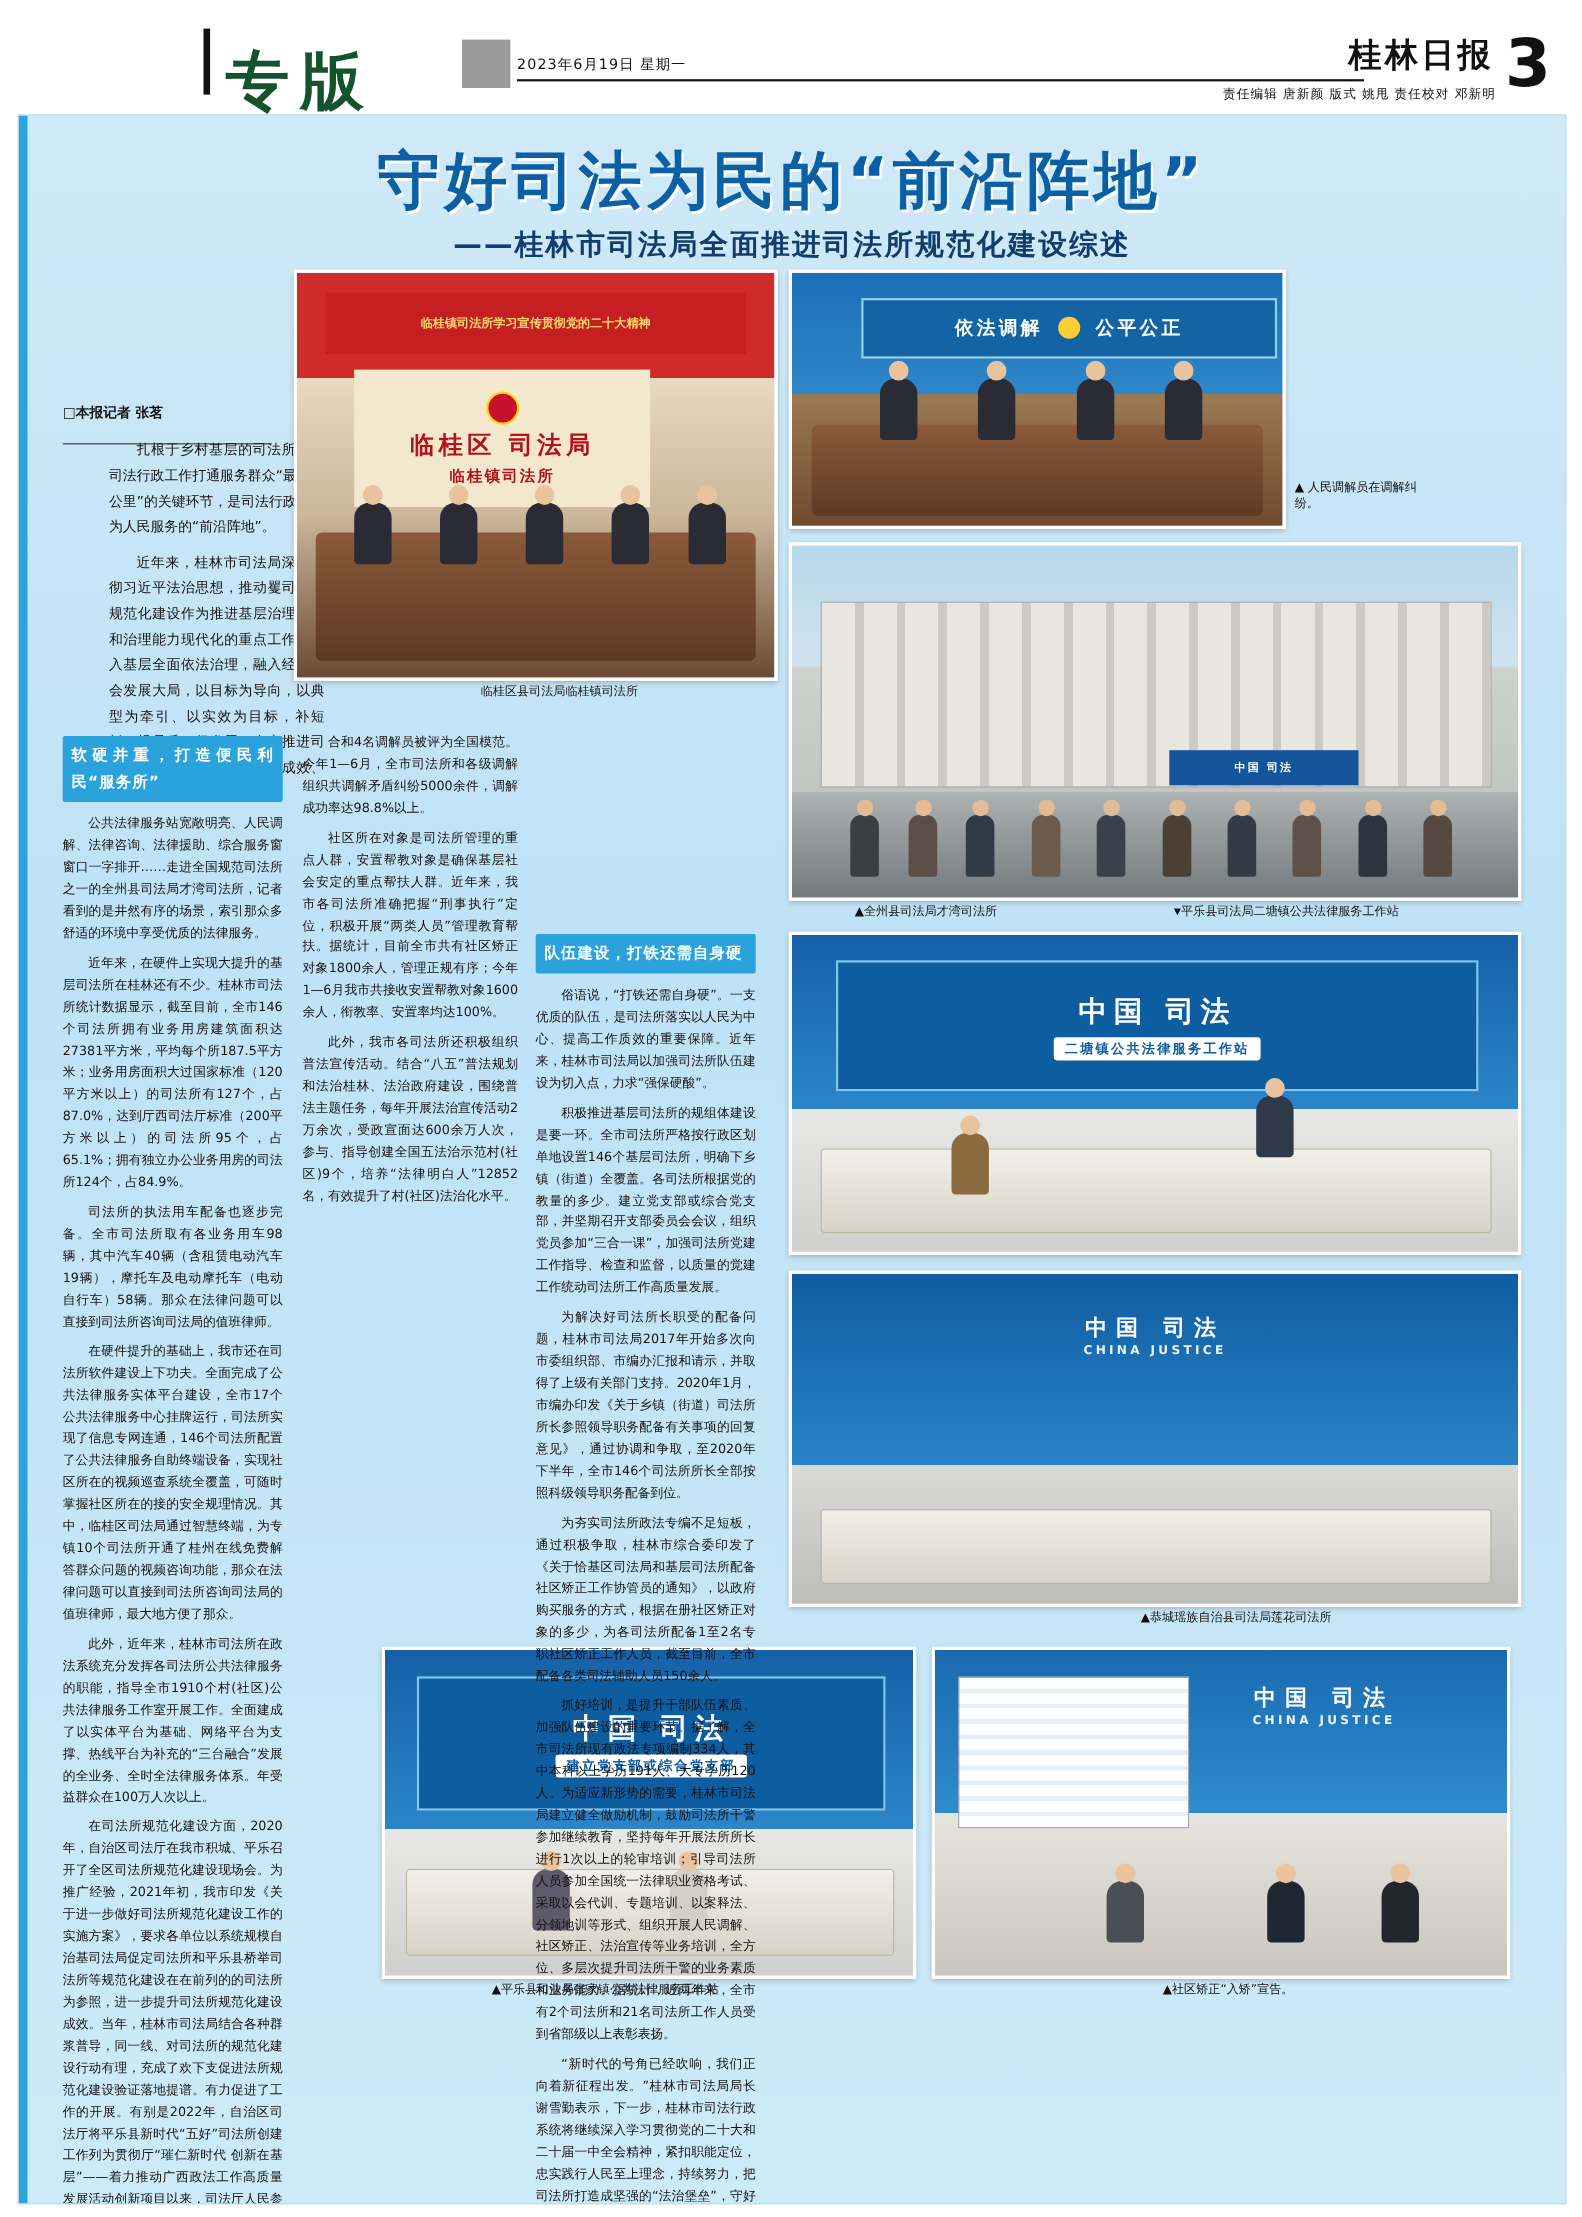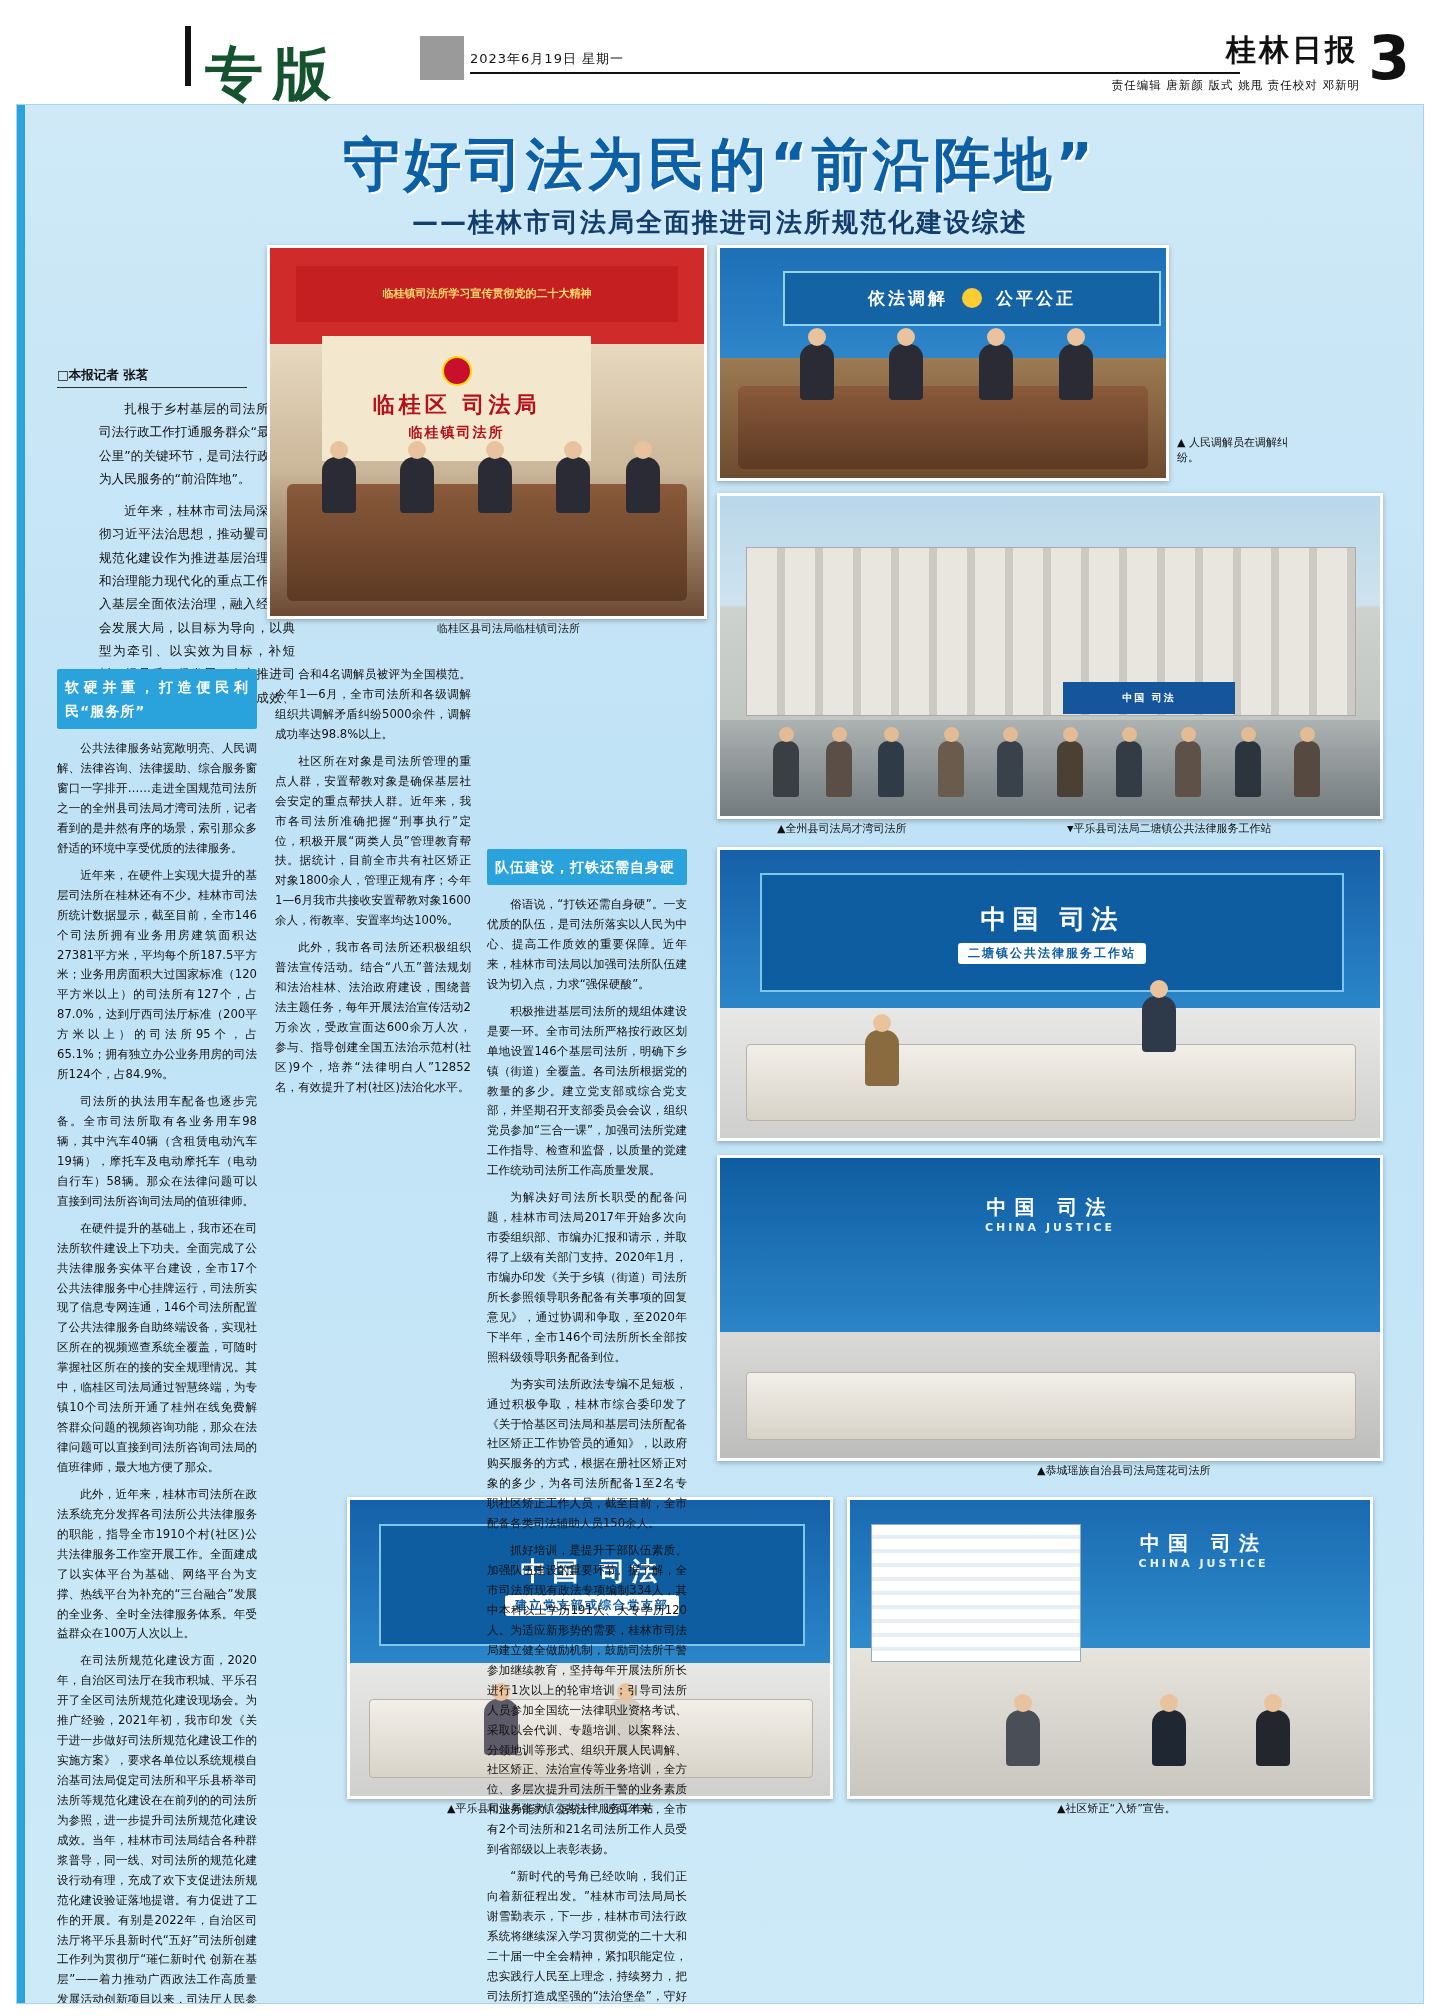--- a/index.html
+++ b/index.html
@@ -68,21 +68,21 @@
   .subhead{
     position:absolute;left:0;top:100px;width:1406px;text-align:center;
     font-size:26px;font-weight:bold;color:#123c6b;letter-spacing:2px;
   }
 
   
   .byline{
     position:absolute;left:40px;top:262px;width:190px;
     font-size:12.5px;color:#111;
   }
-  .byline .b-top{border-bottom:1px solid #333;padding-bottom:3px;margin-bottom:8px;font-weight:bold;}
+  .byline .b-top{border-bottom:1px solid #333;padding-bottom:19px;margin-bottom:8px;font-weight:bold;}
   .lead{
     position:absolute;left:40px;top:292px;width:196px;
     font-size:12.6px;line-height:1.85;color:#111;text-align:justify;margin-left:42px;
   }
   .lead p{margin:0 0 9px 0;text-indent:2em;}
 
   
   .col{
     position:absolute;font-size:11.6px;line-height:1.72;color:#111;text-align:justify;
   }

